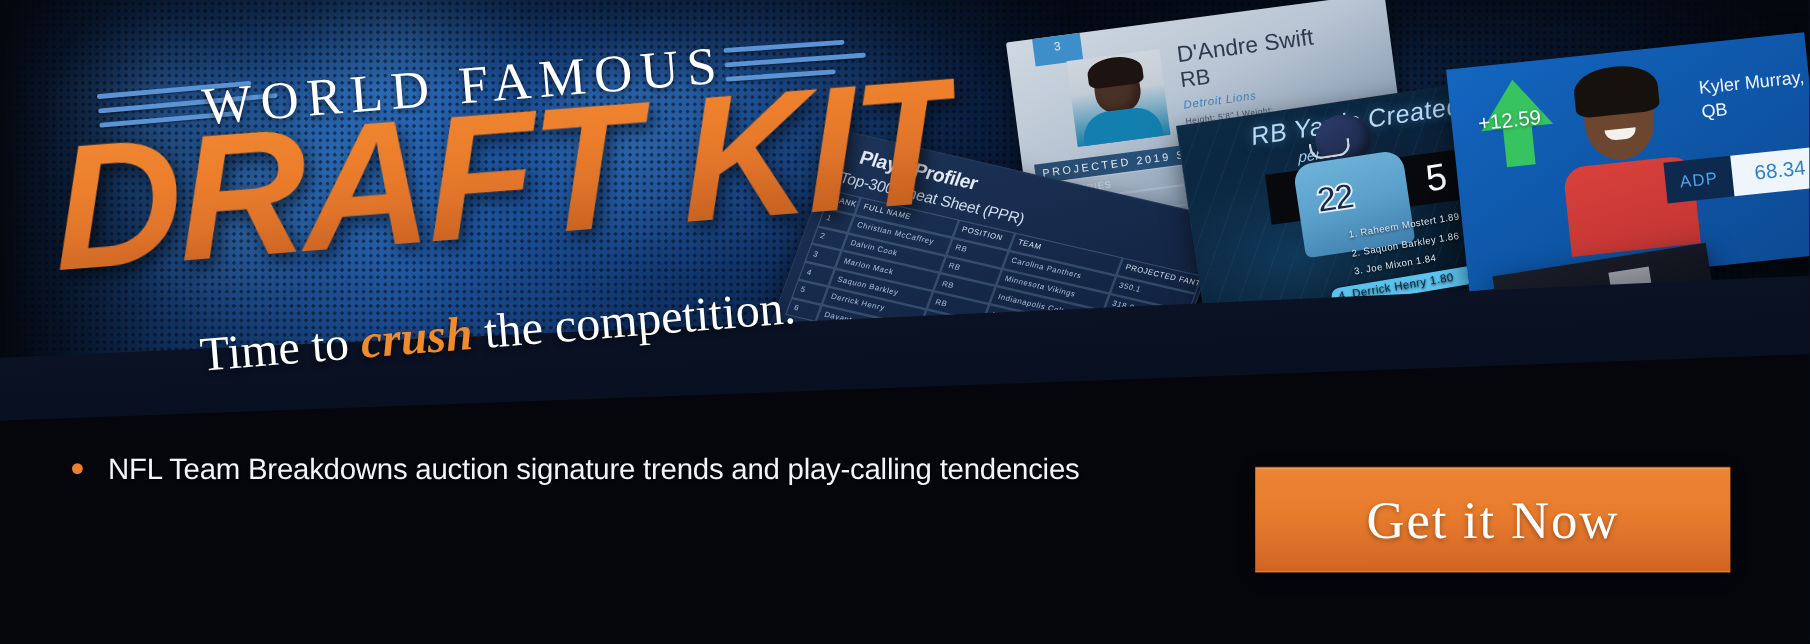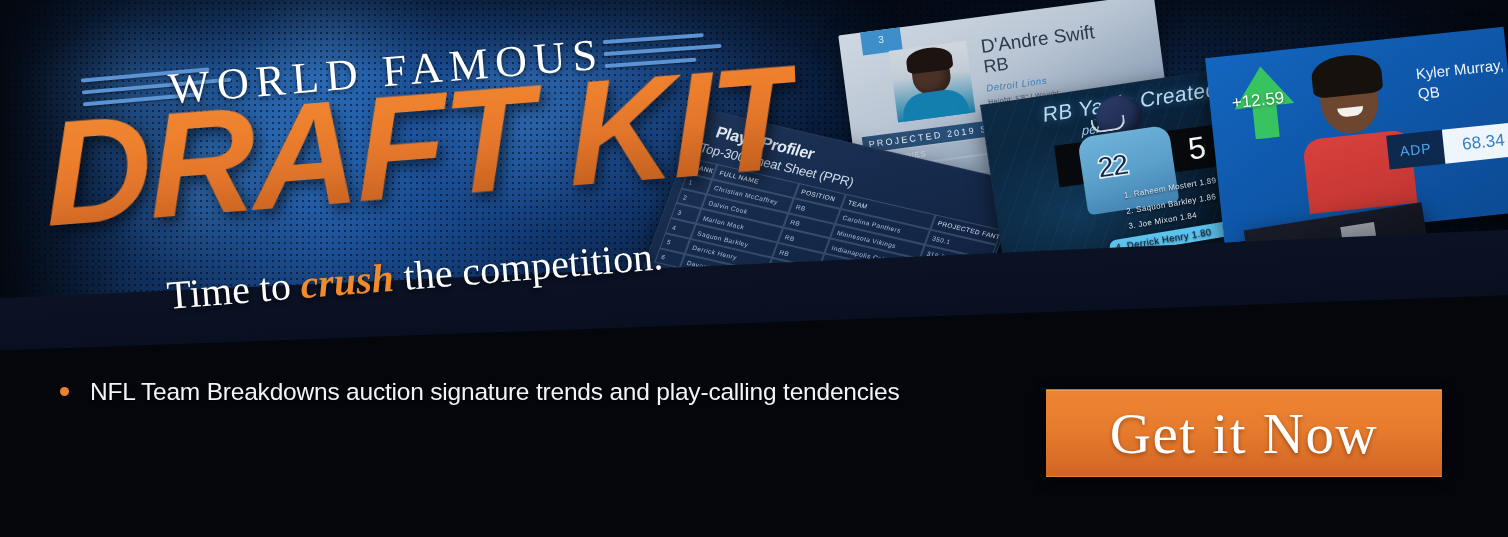--- a/index.html
+++ b/index.html
@@ -124,21 +124,21 @@
   
   .cta{
     position:absolute; left:1046px; top:389px; width:396px; height:88px;
     background:linear-gradient(180deg,#ec8433 0%, #e77c2d 45%, #da6d28 80%, #d06424 100%);
     border:1px solid #f0accd00;
     box-shadow:0 3px 10px rgba(0,0,0,.55), inset 0 1px 0 rgba(255,255,255,.18);
     display:flex; align-items:center; justify-content:center; cursor:pointer;
   }
   .cta-label{
     font-family:"Liberation Serif", serif;
-    font-size:57px; color:#fff; letter-spacing:1.5px;
+    font-size:44px; color:#fff; letter-spacing:1.5px;
     text-shadow:0 2px 4px rgba(0,0,0,.35);
   }
 
   
   .card{ position:absolute; overflow:hidden; box-shadow:0 8px 22px rgba(0,0,0,.55); }
 
   
   .swift-card{
     left:848px; top:14px; width:318px; height:170px;
     transform:rotate(-7.5deg);

